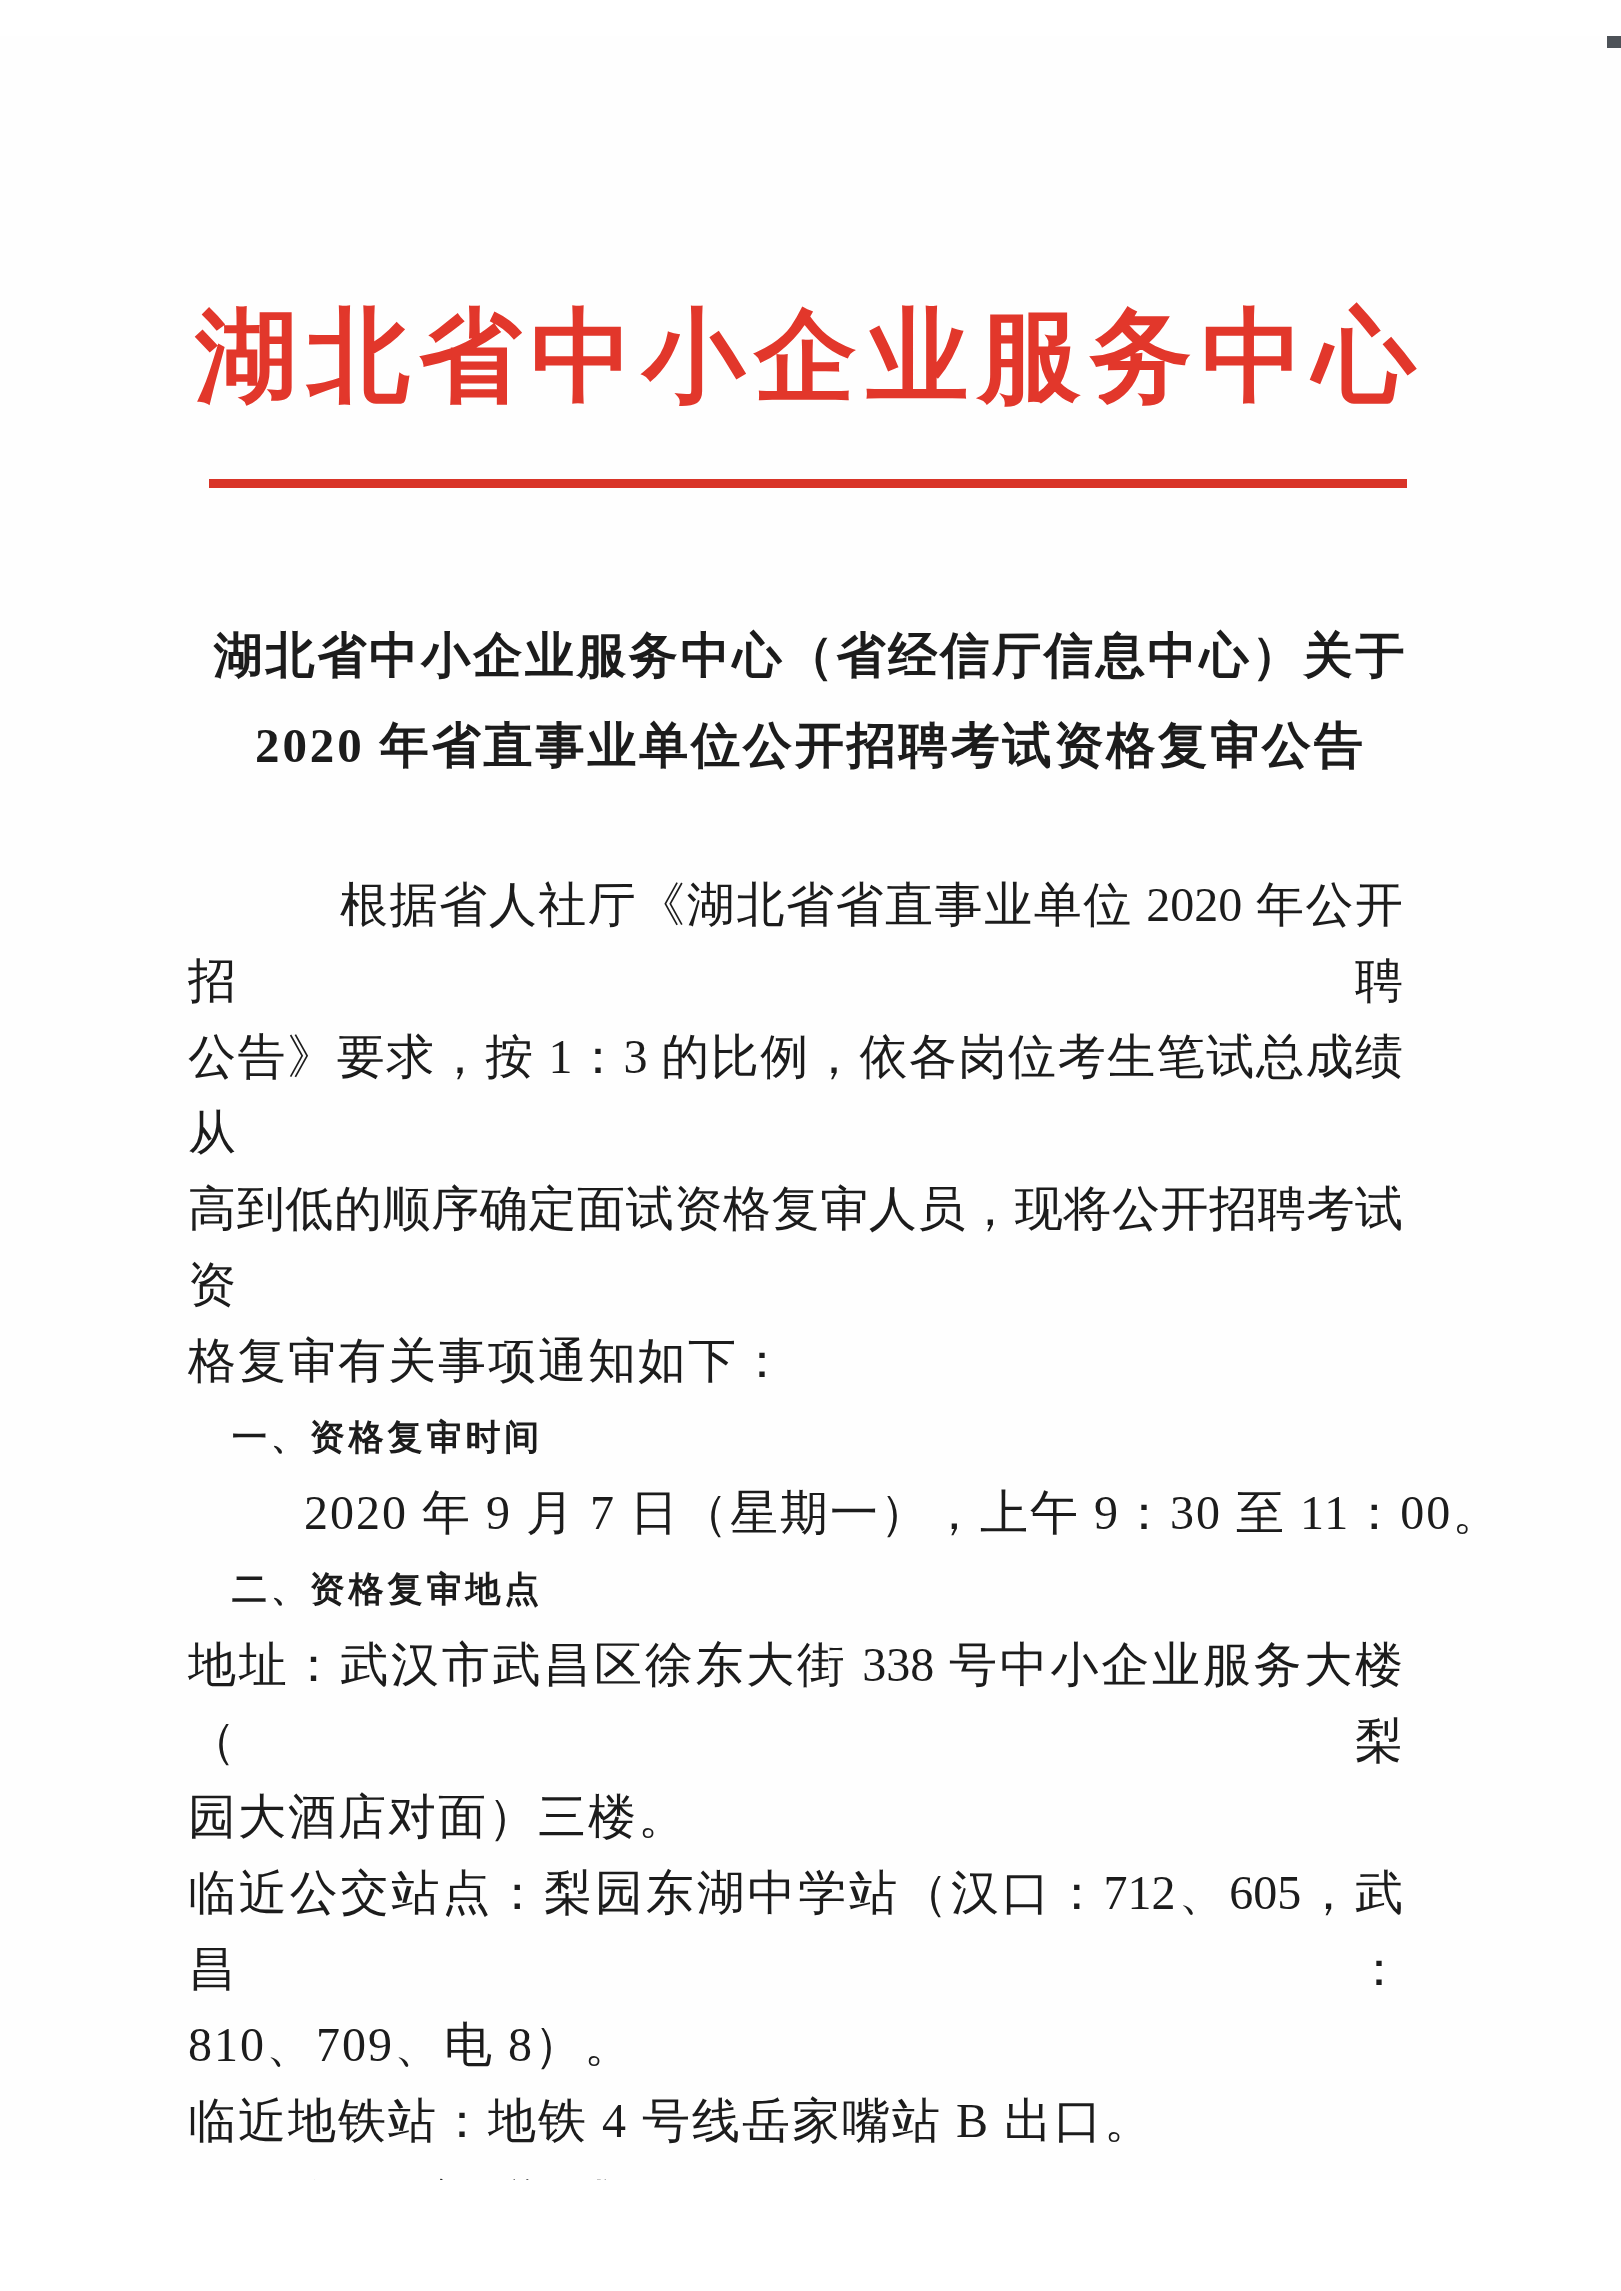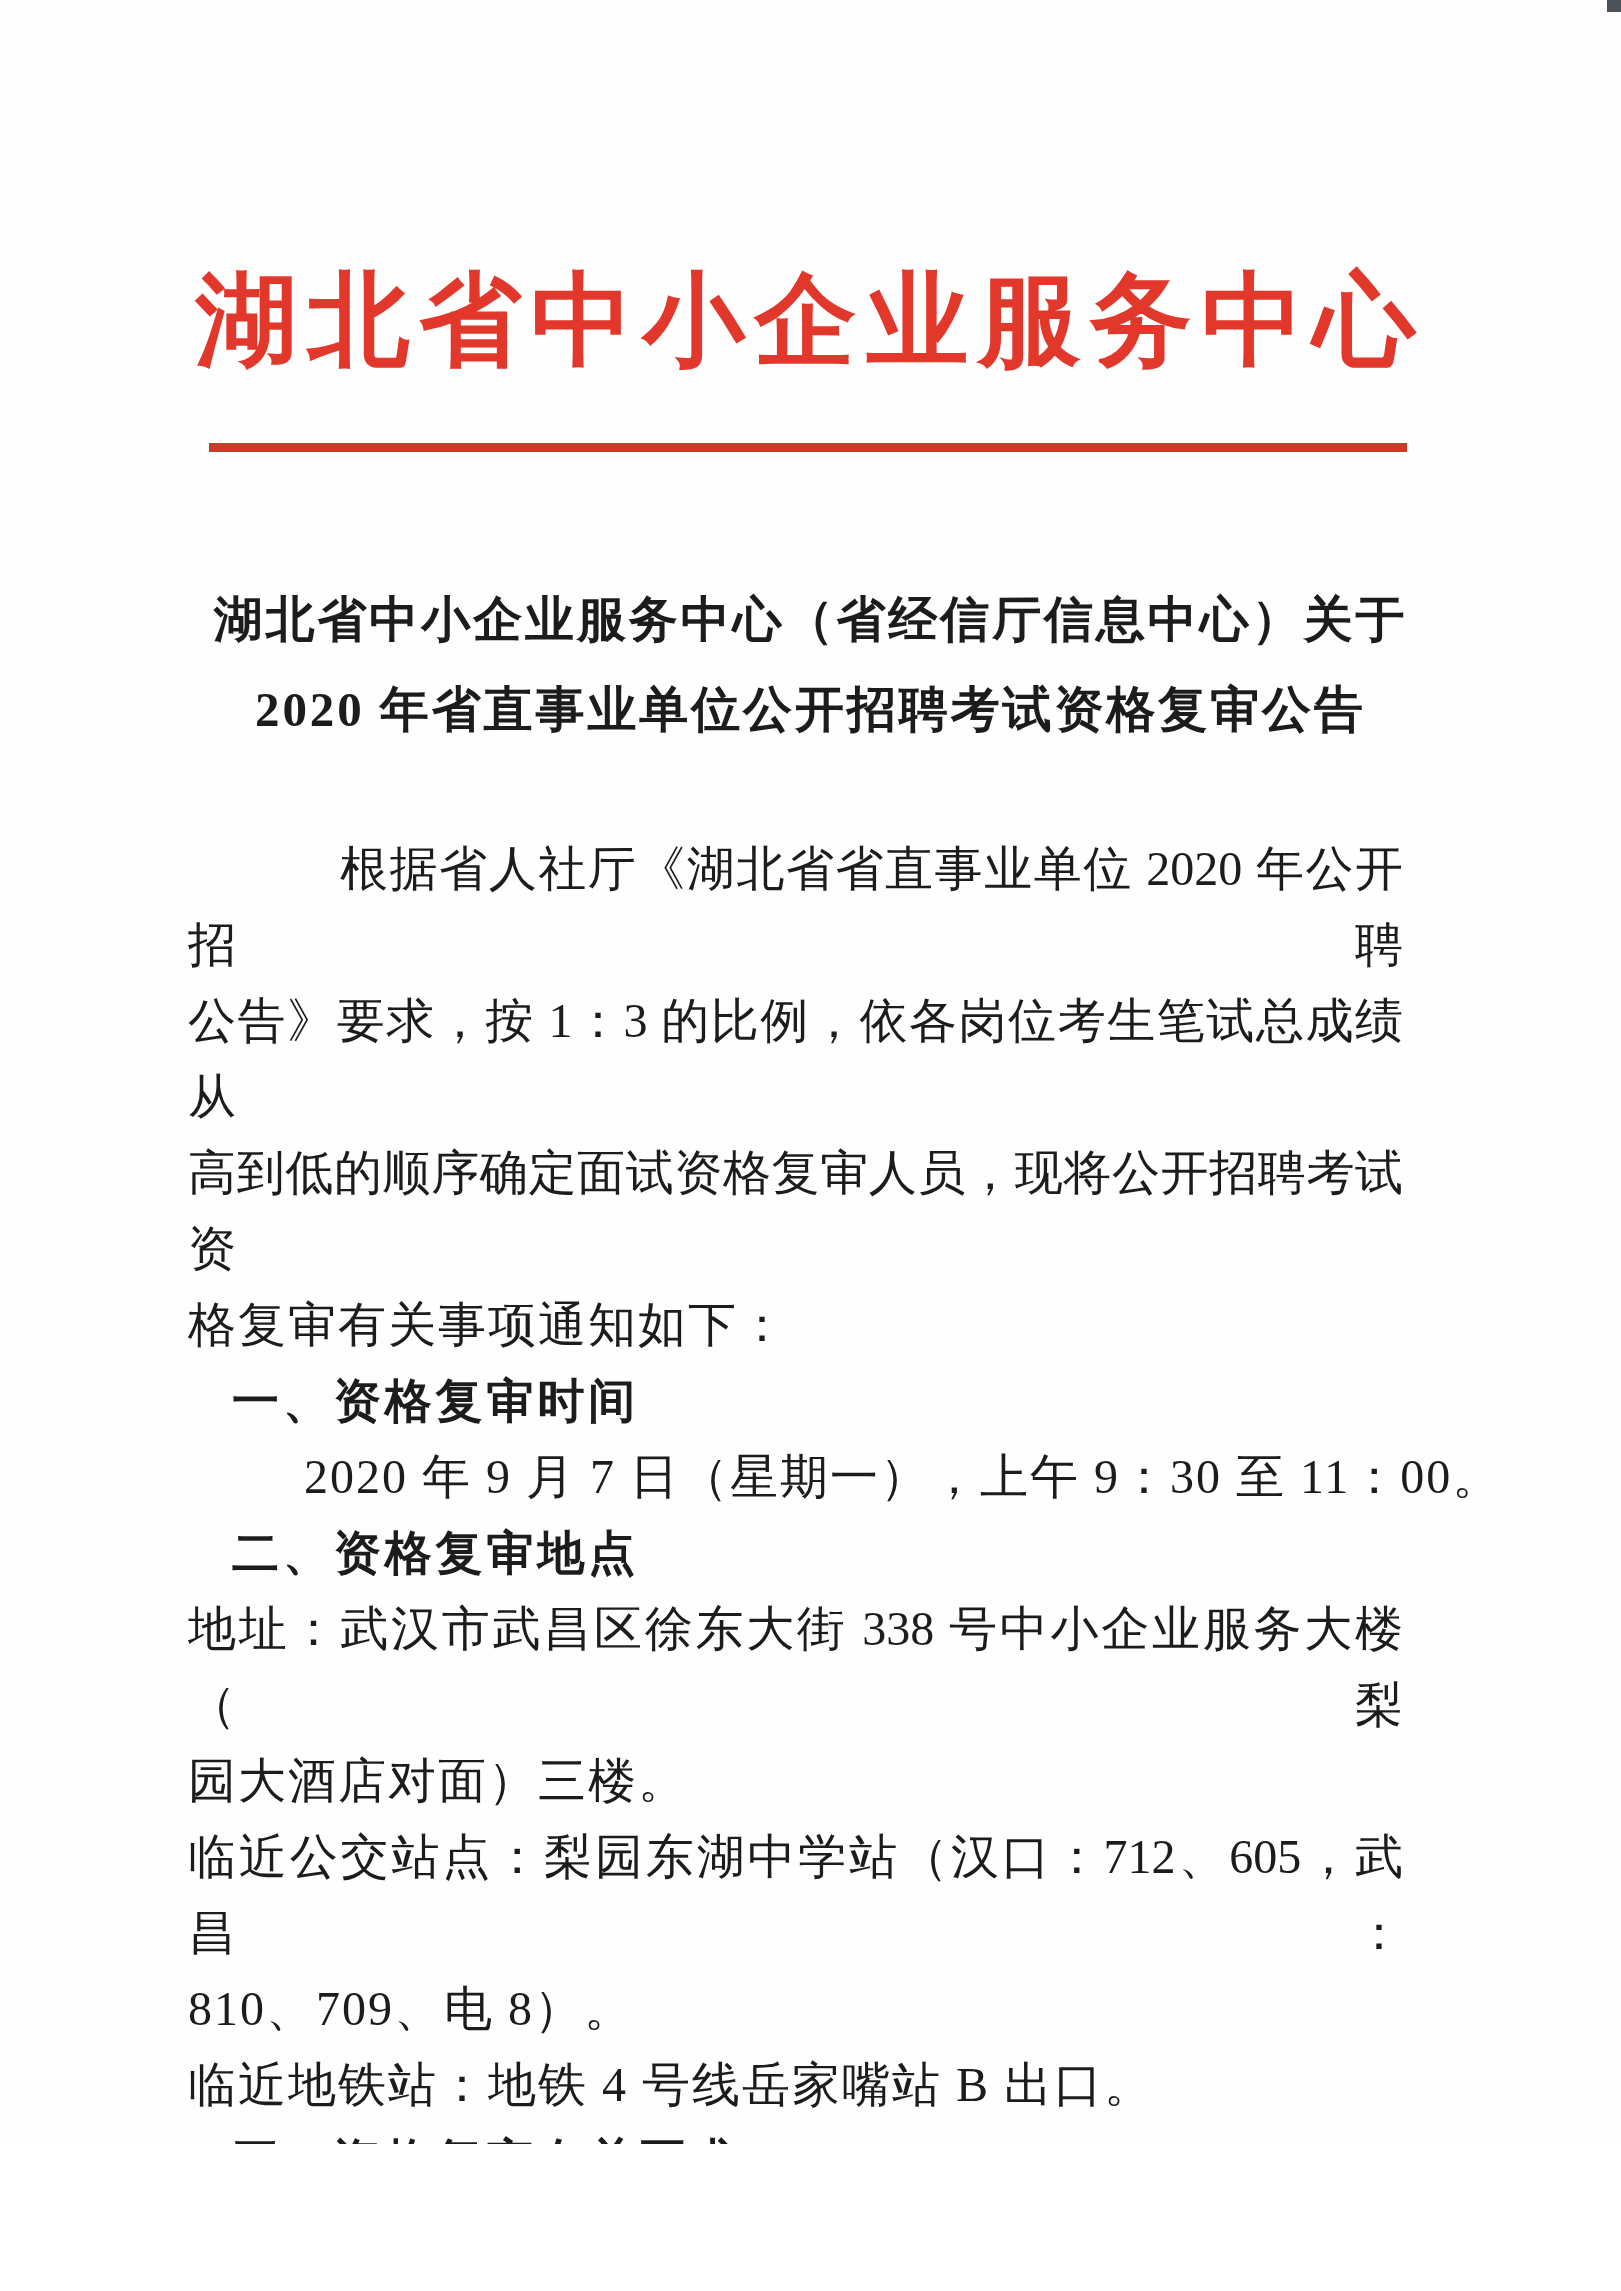--- a/index.html
+++ b/index.html
@@ -7,20 +7,21 @@
     padding: 0;
     background: #ffffff;
   }
   .page {
     position: relative;
     width: 1621px;
     height: 2144px;
     background: var(--paper, #fefefe);
     overflow: hidden;
     font-family: "Liberation Serif", "DejaVu Serif", serif;
+    margin-top: 36px;
   }
   
   .letterhead {
     position: absolute;
     top: 253px;
     left: 0;
     width: 100%;
     text-align: center;
     font-size: 102px;
     font-weight: bold;
@@ -69,21 +70,21 @@
   .line.fill {
     white-space: normal;
     text-align: justify;
     text-align-last: justify;
     text-justify: inter-character;
     letter-spacing: 0;
   }
   .line.bold {
     font-family: "Liberation Sans", "DejaVu Sans", sans-serif;
     font-weight: bold;
-    font-size: 47px;
+    font-size: 35px;
     letter-spacing: 3.9px;
   }
   
   .corner-artifact {
     position: absolute;
     top: 0;
     right: 0;
     width: 13.7px;
     height: 11.8px;
     background: #4d5258;

